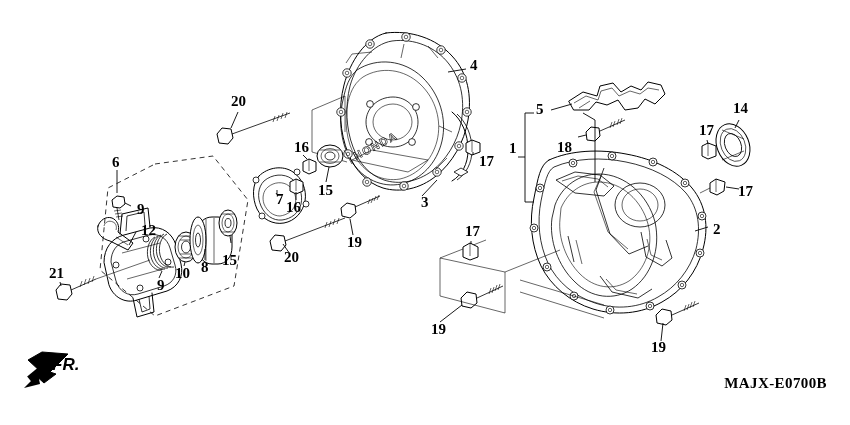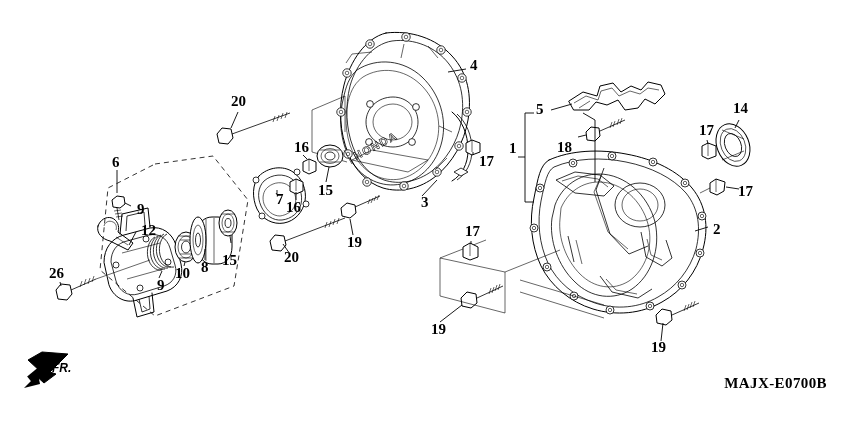--- a/index.html
+++ b/index.html
@@ -8,21 +8,21 @@
   #sheet{position:relative;width:850px;height:425px;background:#fff;}
   svg#art{position:absolute;left:0;top:0;width:850px;height:425px;}
   .lbl{position:absolute;font-family:"Liberation Serif",serif;
        font-size:15px;font-weight:700;color:#000;line-height:1;
        white-space:nowrap;letter-spacing:0px;}
   #partno{position:absolute;right:23px;bottom:33px;
           font-family:"Liberation Serif",serif;font-size:15px;
           font-weight:700;letter-spacing:.4px;margin-left:15px;}
   #frmark{position:absolute;left:22px;bottom:35px;width:78px;height:40px;}
   #frtext{position:absolute;left:52px;bottom:50px;
-          font-family:"Liberation Sans",sans-serif;font-size:12px;
+          font-family:"Liberation Sans",sans-serif;font-size:17px;
           font-weight:700;font-style:italic;}
 </style>
 </head>
 <body>
 
 <div id="sheet">
 
   <svg id="art" viewBox="0 0 850 425">
     <defs>
       <style>
@@ -426,21 +426,21 @@
   <div class="lbl" style="left:479px;top:154px">17</div>
   <div class="lbl" style="left:699px;top:123px">17</div>
   <div class="lbl" style="left:738px;top:184px">17</div>
   <div class="lbl" style="left:465px;top:224px">17</div>
   <div class="lbl" style="left:557px;top:140px">18</div>
   <div class="lbl" style="left:347px;top:235px">19</div>
   <div class="lbl" style="left:431px;top:322px">19</div>
   <div class="lbl" style="left:651px;top:340px">19</div>
   <div class="lbl" style="left:231px;top:94px">20</div>
   <div class="lbl" style="left:284px;top:250px">20</div>
-  <div class="lbl" style="left:49px;top:266px">26</div>
+  <div class="lbl" style="left:49px;top:266px">21</div>
 
   <svg id="frmark" viewBox="0 0 78 40">
     <path d="M46 4 L28 22 L34 24 L22 33 L12 24 L19 22 L6 10 L20 2 Z" fill="#000" stroke="#000" stroke-width="1"></path>
     <path d="M8 30 L30 12" stroke="#000" stroke-width="9" stroke-linecap="butt"></path>
     <path d="M2 38 L16 24 L18 34 Z" fill="#000"></path>
   </svg>
   <div id="frtext">FR.</div>
 
   <div id="partno">MAJX-E0700B</div>
 

